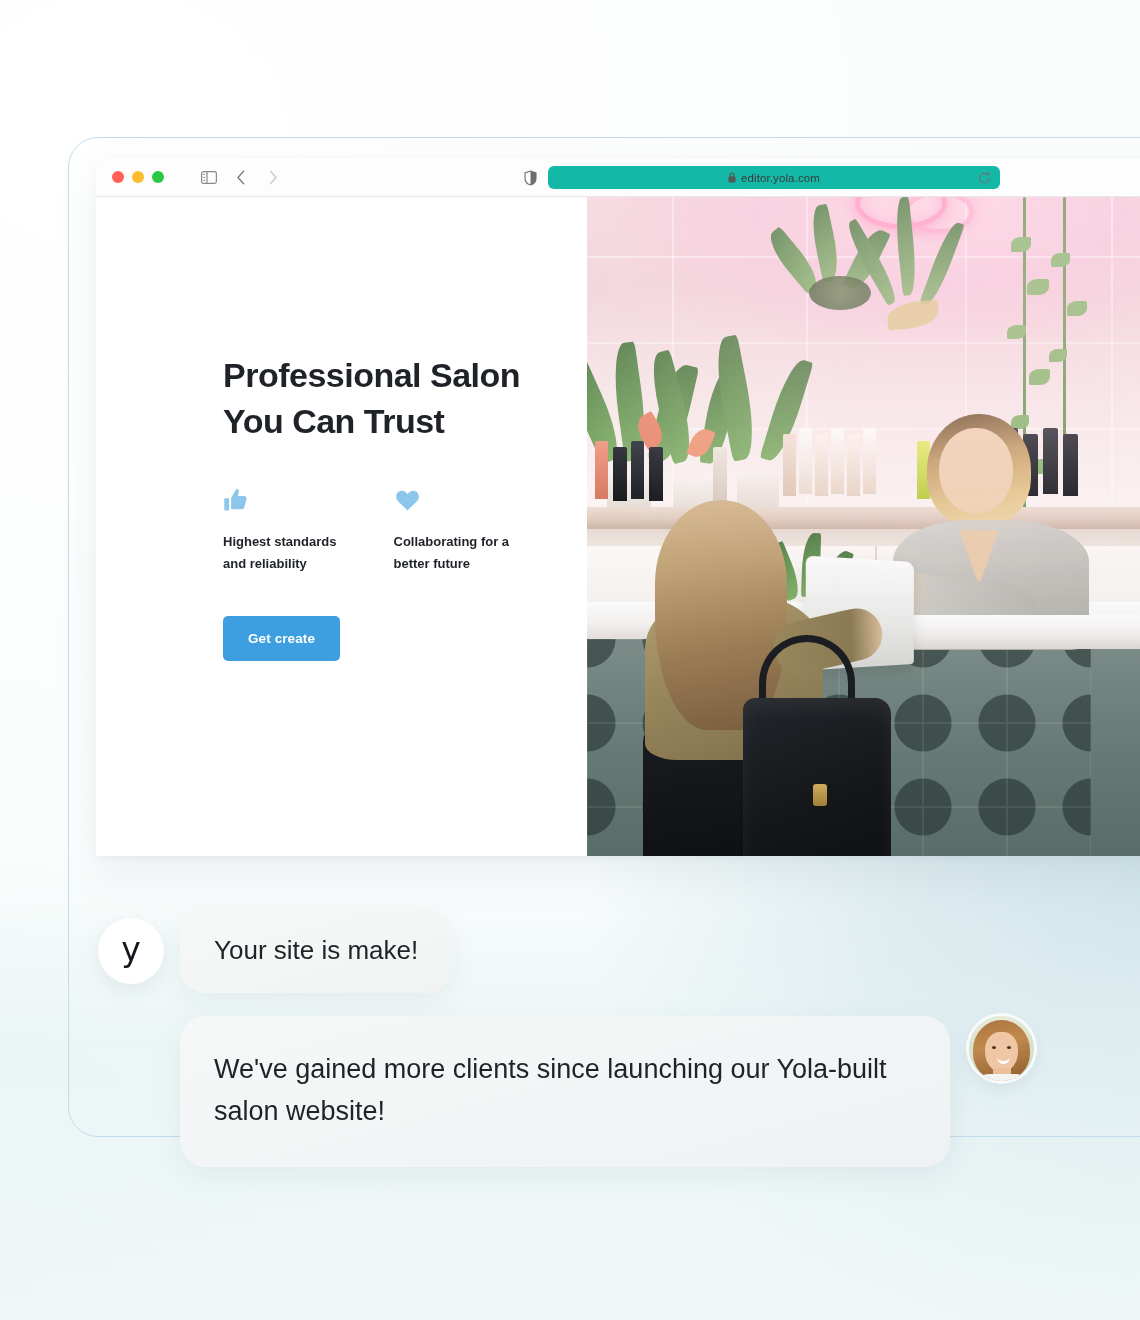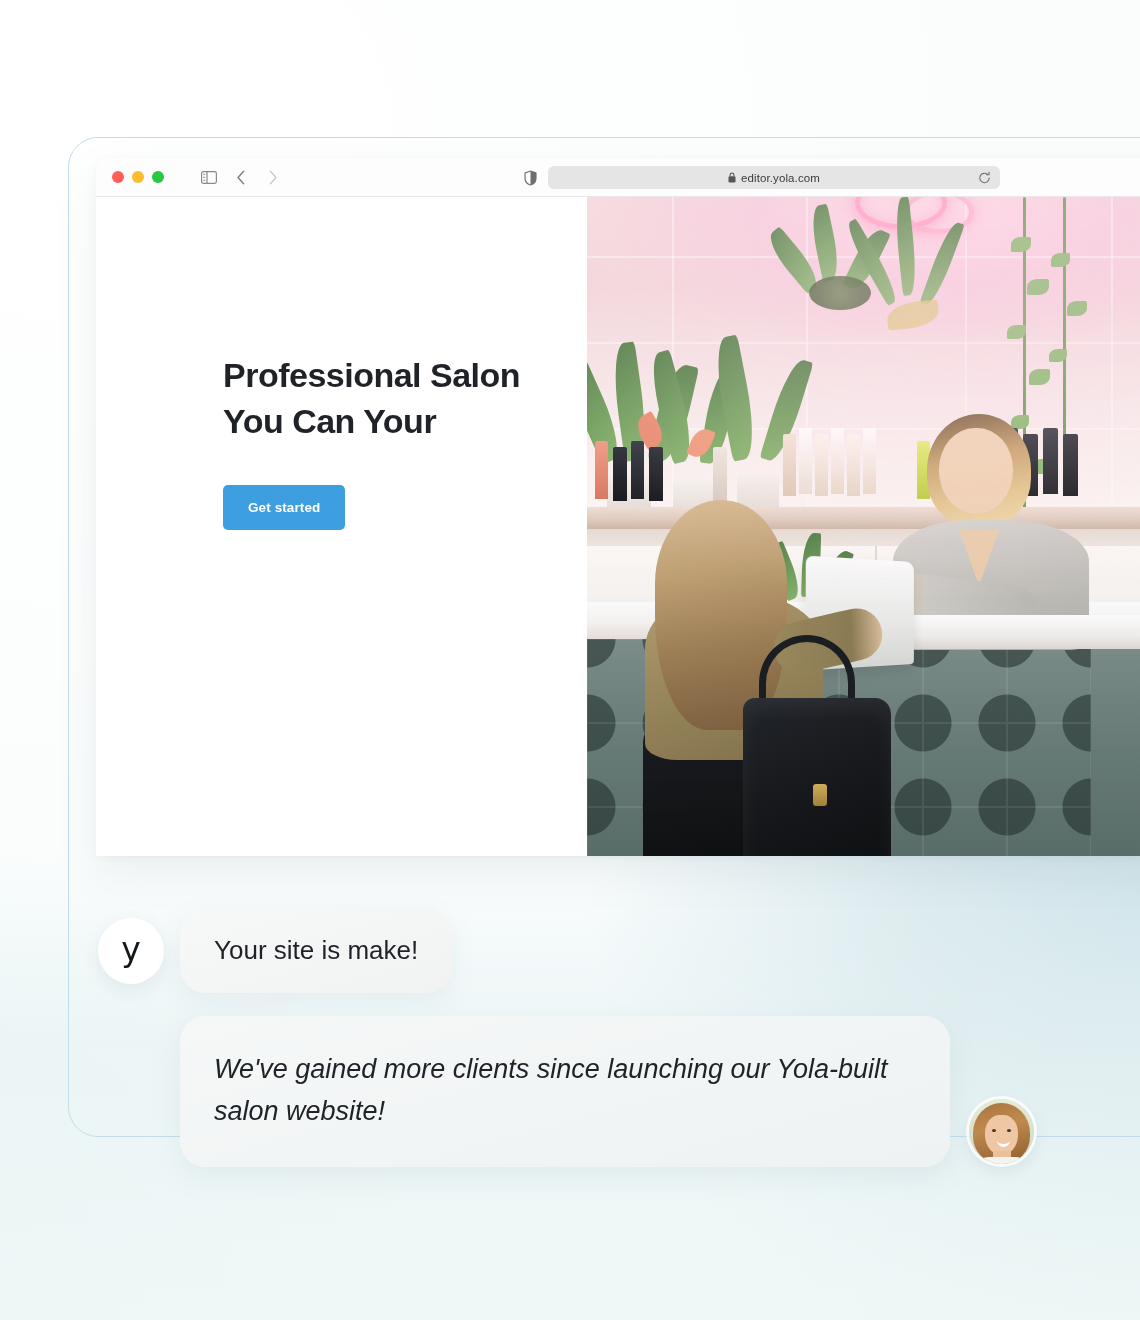--- a/index.html
+++ b/index.html
@@ -58,21 +58,21 @@
     border-radius:4px;
   }
   .sidebar-glyph { display:block; }
 
   #shield-wrap {
     position:absolute; left:428px; top:0; height:39px;
     display:flex; align-items:center;
   }
   #urlbar {
     position:absolute; left:452px; top:8px; width:452px; height:23px;
-    background:#e5e5e5; border-radius:6px;
+    background:#14b8a6; border-radius:6px;
     display:flex; align-items:center; justify-content:center;
     gap:5px;
   }
   #urlbar .lock { display:block; }
   #url-text {
     font-size:11.5px; color:#3b3b3b; letter-spacing:.1px;
   }
   #reload {
     position:absolute; right:9px; top:50%; transform:translateY(-50%);
     display:flex; align-items:center;
@@ -305,21 +305,21 @@
   }
   #bubble1 {
     margin-left:16px;
     background:linear-gradient(165deg,#f7f8f8 0%, #f1f3f3 100%);
     border-radius:26px;
     padding:27px 34px;
     box-shadow:0 8px 24px rgba(120,150,160,.10);
   }
   #bubble1-text { font-size:26px; line-height:1.2; color:#1f2328; }
 
-  #msg2-row { position:absolute; left:180px; top:160px; display:flex; align-items:flex-end;font-style:italic; }
+  #msg2-row { position:absolute; left:180px; top:160px; display:flex; align-items:flex-start; }
   #bubble2 {
     width:770px;
     background:linear-gradient(165deg,#f6f8f8 0%, #eef2f2 100%);
     border-radius:26px;
     padding:33px 34px 34px 34px;
     box-shadow:0 10px 28px rgba(120,150,160,.11);
   }
   #bubble2-text { font-size:27px; line-height:1.55; color:#1f2328; }
   #client-avatar {
     margin-left:19px; margin-bottom:3px;
@@ -412,24 +412,44 @@
           <path d="M11.9 0.6 L11.9 3.5 L9.1 3.5" stroke="#707070" stroke-width="1.2" stroke-linecap="round" stroke-linejoin="round" fill="none"></path>
         </svg>
       </span>
     </div>
   </div>
 
   <div id="viewport">
 
     <div id="hero-left">
       <div id="hero-copy">
-        <h1 id="hero-title">Professional Salon You Can Your</h1>
-
-
-        <button id="cta">Get started</button>
+        <h1 id="hero-title">Professional Salon You Can Trust</h1>
+
+        <div id="features">
+          <div class="feat">
+            <span class="feat-icon">
+              <svg width="28" height="28" viewBox="0 0 24 24" fill="#8cc6ea">
+                <path d="M2 10.5h3.2V21H2a.9.9 0 0 1-.9-.9v-8.7c0-.5.4-.9.9-.9Z"></path>
+                <path d="M7 10.1 11 3.3c.4-.7 1.4-.9 2-.4.5.4.7 1 .6 1.6l-.8 4h5.4c1.4 0 2.4 1.3 2 2.6l-2 7.3c-.3 1-1.2 1.6-2.2 1.6H7V10.1Z"></path>
+              </svg>
+            </span>
+            <div class="feat-label">Highest standards and reliability</div>
+          </div>
+
+          <div class="feat">
+            <span class="feat-icon">
+              <svg width="27" height="27" viewBox="0 0 24 24" fill="#8cc6ea">
+                <path d="M12 20.8 3.6 12.6C1.2 10.2 1.4 6.3 4 4.3c2.2-1.7 5.3-1.2 7 .9l1 1.2 1-1.2c1.7-2.1 4.8-2.6 7-.9 2.6 2 2.8 5.9.4 8.3L12 20.8Z"></path>
+              </svg>
+            </span>
+            <div class="feat-label">Collaborating for a better future</div>
+          </div>
+        </div>
+
+        <button id="cta">Get create</button>
       </div>
     </div>
 
     <div id="hero-photo">
       <div class="ph wall"></div>
       <div class="ph seam" style="left:0;right:0;top:9%;height:2px;"></div>
       <div class="ph seam" style="left:0;right:0;top:22%;height:2px;"></div>
       <div class="ph seam" style="left:0;right:0;top:35%;height:2px;"></div>
       <div class="ph seam" style="left:14%;top:0;width:2px;height:47%;"></div>
       <div class="ph seam" style="left:36%;top:0;width:2px;height:47%;"></div>

